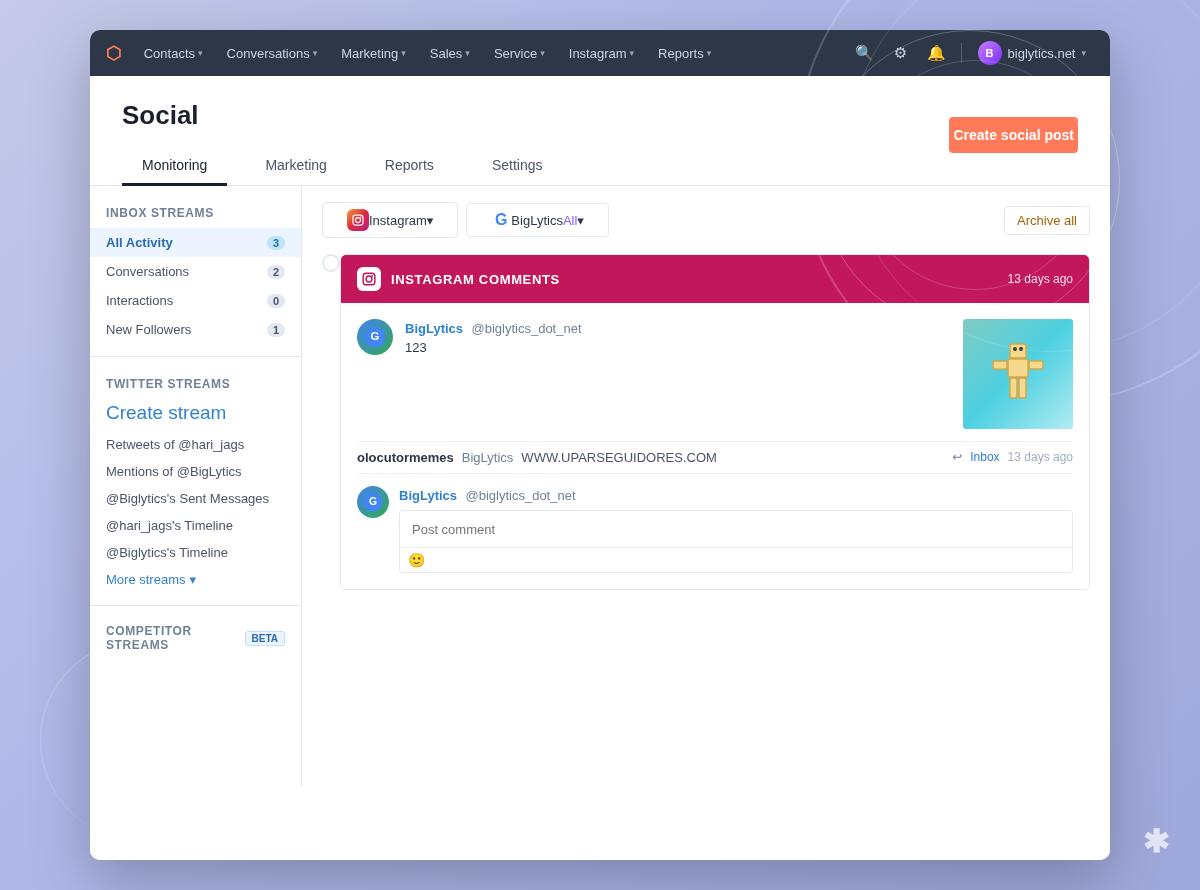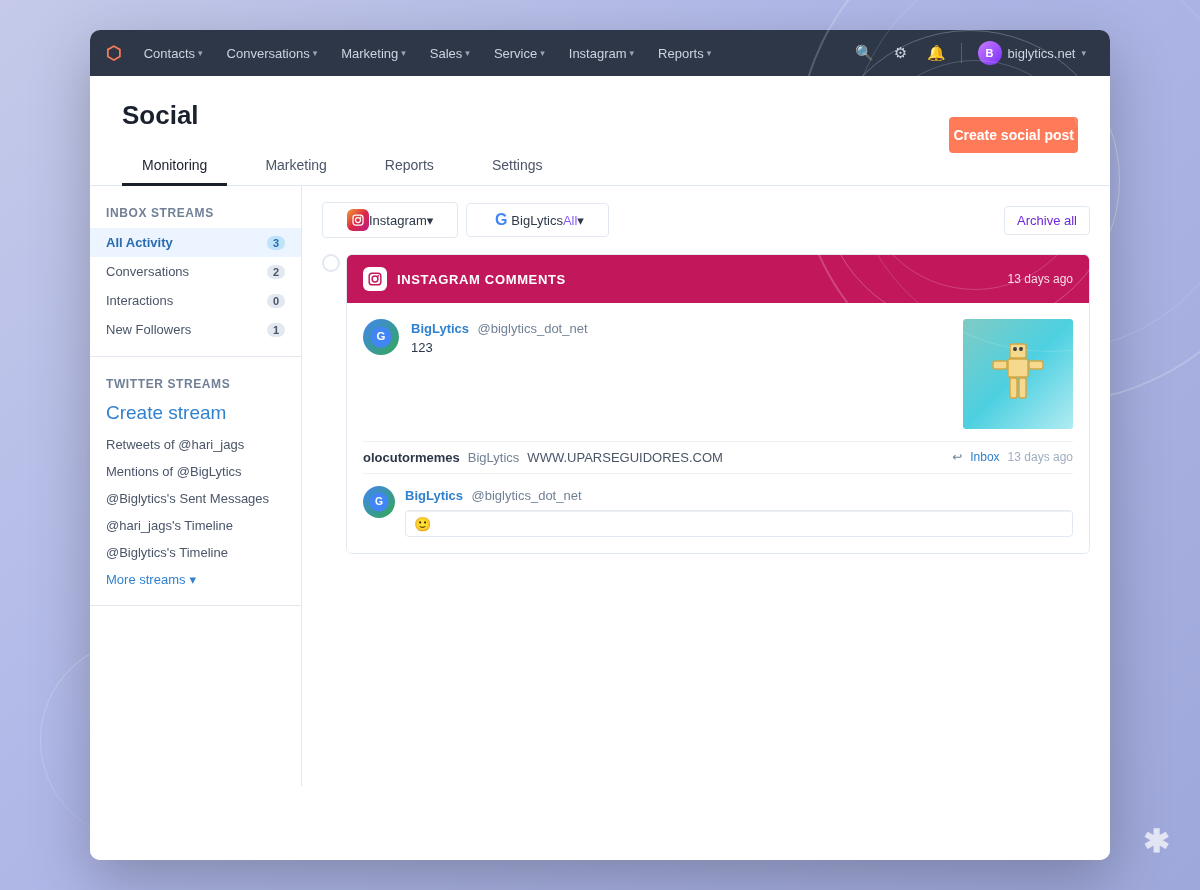--- a/index.html
+++ b/index.html
@@ -261,21 +261,21 @@
     }
     .g-logo {
       width: 20px; height: 20px;
       display: flex; align-items: center; justify-content: center;
       font-size: 14px; font-weight: bold;
       color: #4285f4;
     }
     .archive-btn {
       border: 1px solid #e2e8f0;
       background: white;
-      color: #6d28d9;
+      color: #a16207;
       font-size: 13px;
       padding: 6px 12px;
       border-radius: 4px;
       cursor: pointer;
     }
     
     .ig-card {
       border: 1px solid #e2e8f0;
       border-radius: 6px;
       overflow: hidden;
@@ -417,21 +417,21 @@
     .stream-checkbox {
       width: 18px; height: 18px;
       border: 2px solid #e2e8f0;
       border-radius: 50%;
       cursor: pointer;
       flex-shrink: 0;
     }
     .stream-row {
       display: flex;
       align-items: flex-start;
-      gap: 6px;
+      gap: 0;
     }
     
     .deco-circle-1 {
       position: absolute;
       top: 30px; right: 80px;
       width: 300px; height: 300px;
       border-radius: 50%;
       border: 1.5px solid rgba(255,255,255,0.25);
       pointer-events: none;
     }
@@ -560,20 +560,24 @@
         <div class="sidebar-text-item">@hari_jags's Timeline</div>
         <div class="sidebar-text-item">@Biglytics's Timeline</div>
 
         <div class="more-streams">
           <span>More streams</span>
           <span>▾</span>
         </div>
 
         <div class="sidebar-divider"></div>
 
+        <div class="competitor-row">
+          <span class="sidebar-section-label" style="padding:0;">Competitor Streams</span>
+          <span class="beta-badge">BETA</span>
+        </div>
       </aside>
 
       <main class="main-panel">
 
         <div class="filter-bar">
           <div class="filter-left">
 
             <div class="filter-dropdown">
               <div class="ig-icon-circle">
                 <svg width="12" height="12" viewBox="0 0 24 24" fill="white">
@@ -671,20 +675,21 @@
                     <circle cx="50" cy="50" r="48" fill="#4285f4"></circle>
                     <text x="50" y="65" text-anchor="middle" font-size="52" font-weight="bold" fill="white">G</text>
                   </svg>
                 </div>
                 <div class="biglytic-reply-content">
                   <div>
                     <span class="biglytic-name">BigLytics</span>
                     <span class="biglytic-handle">@biglytics_dot_net</span>
                   </div>
                   <div class="post-comment-box">
+                    <input type="text" class="post-comment-input" placeholder="Post comment" style="">
                     <div class="post-comment-footer">
                       <span class="emoji-btn">🙂</span>
                     </div>
                   </div>
                 </div>
               </div>
             </div>
           </div>
         </div>
       </main>

